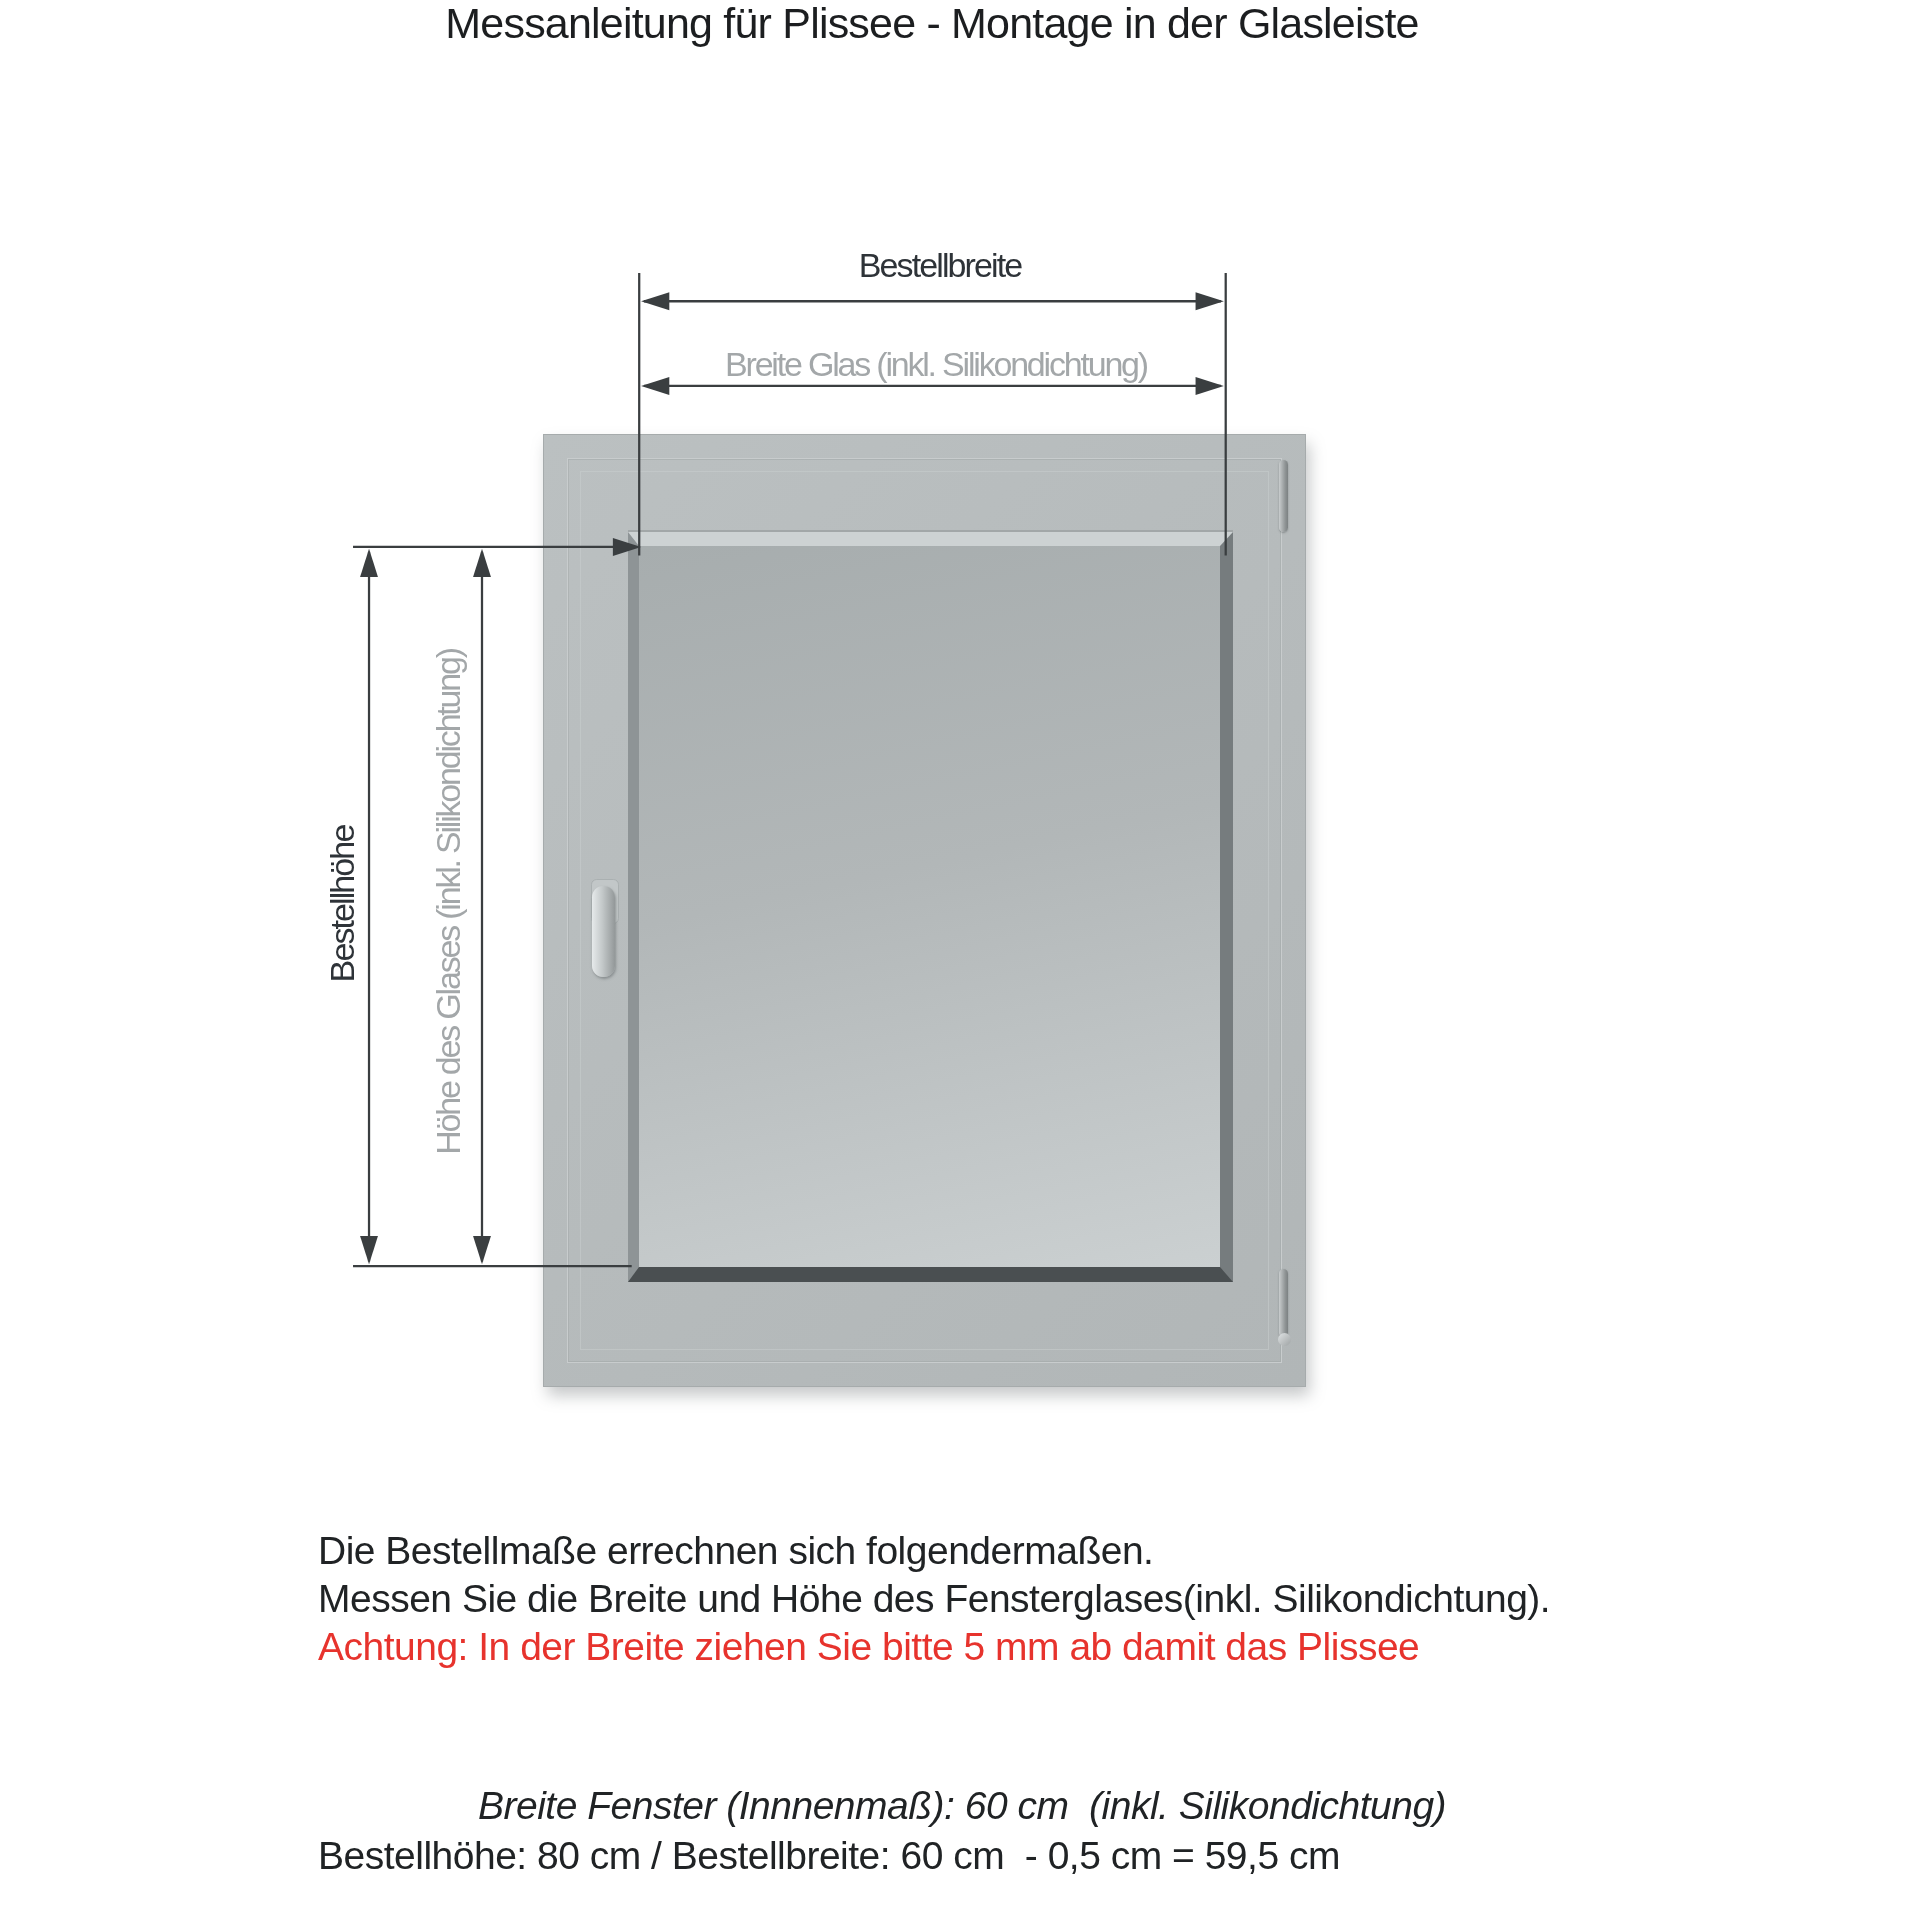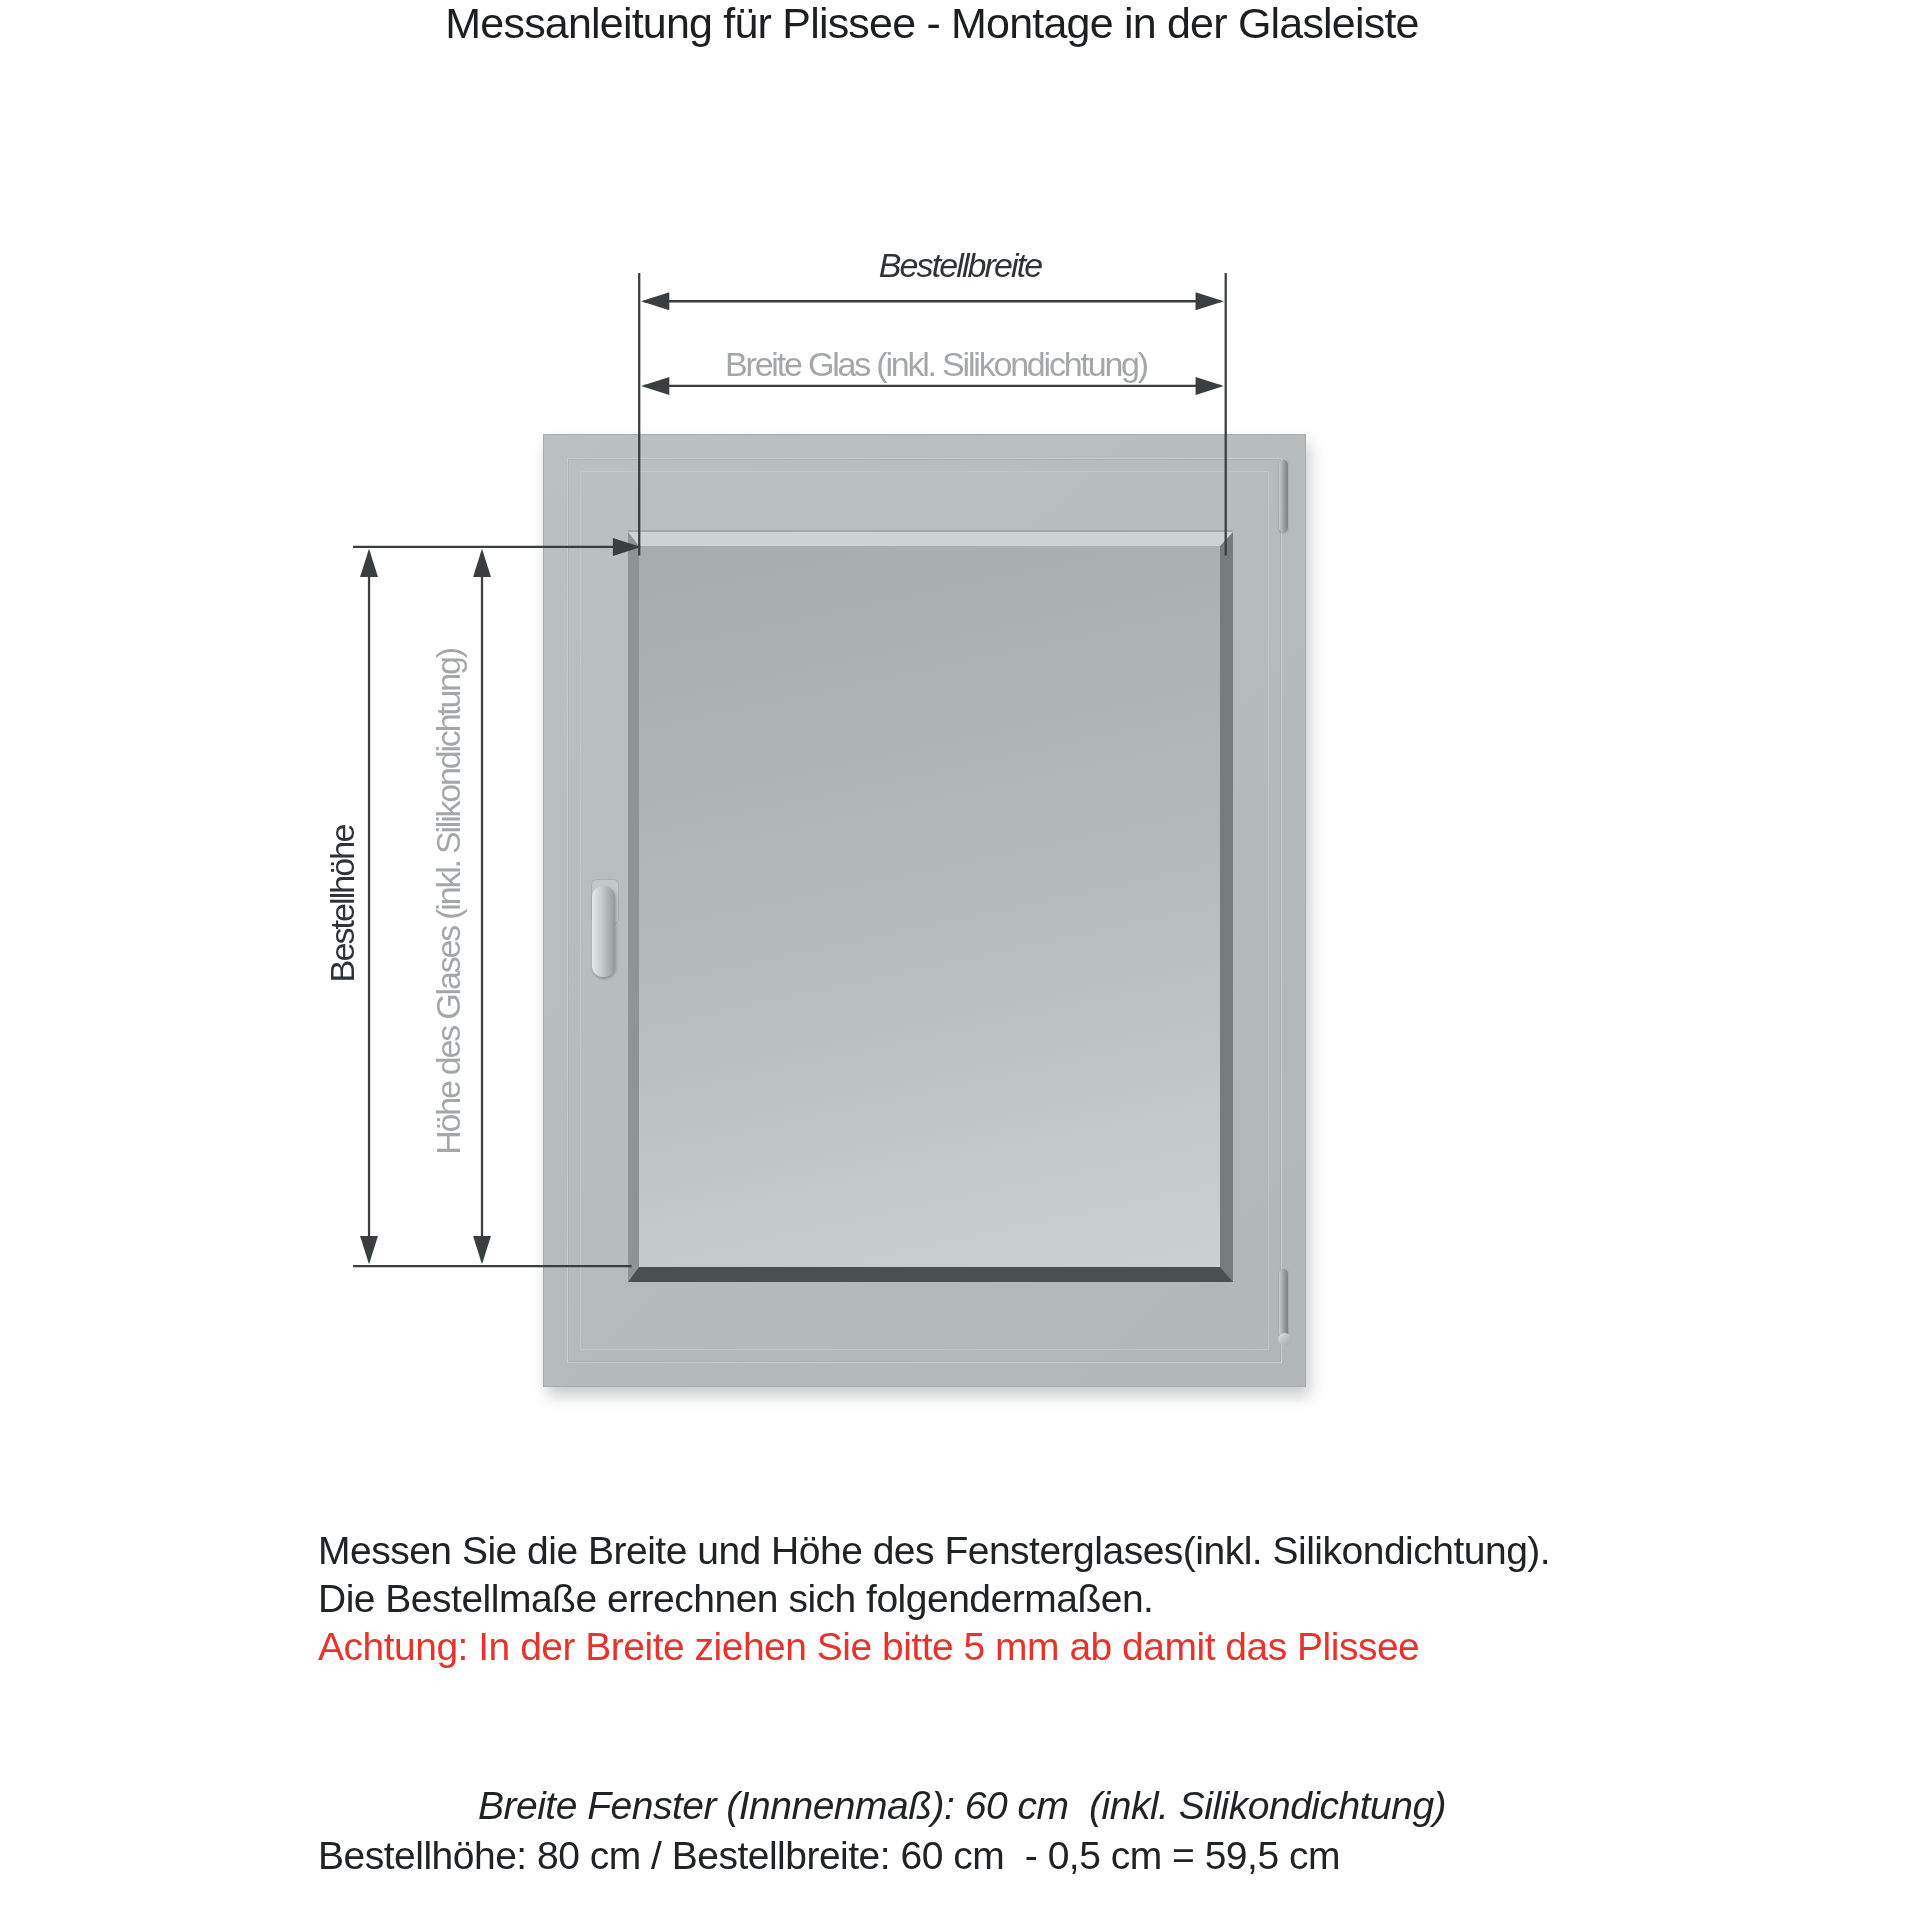--- a/index.html
+++ b/index.html
@@ -115,28 +115,28 @@
 
     <line x1="392" y1="586" x2="392" y2="1340"></line>
     <polygon points="392,583 382.5,613 401.5,613"></polygon>
     <polygon points="392,1343 382.5,1313 401.5,1313"></polygon>
 
     <line x1="512" y1="586" x2="512" y2="1340"></line>
     <polygon points="512,583 502.5,613 521.5,613"></polygon>
     <polygon points="512,1343 502.5,1313 521.5,1313"></polygon>
   </svg>
 
-  <div class="lbl dark center" style="left:960px;top:265px;font-style:italic;">Bestellbreite</div>
+  <div class="lbl dark center" style="left:940px;top:265px;">Bestellbreite</div>
   <div class="lbl gray center" style="left:936px;top:364px;letter-spacing:-2.2px;">Breite Glas (inkl. Silikondichtung)</div>
   <div class="lbl dark rot" style="left:342px;top:904px;">Bestellhöhe</div>
   <div class="lbl gray rot" style="left:448px;top:902px;letter-spacing:-2.2px;">Höhe des Glases (inkl. Silikondichtung)</div>
 
   <div class="para instructions">
+    <div>Die Bestellmaße errechnen sich folgendermaßen.</div>
     <div>Messen Sie die Breite und Höhe des Fensterglases(inkl. Silikondichtung).</div>
-    <div>Die Bestellmaße errechnen sich folgendermaßen.</div>
     <div class="warn">Achtung: In der Breite ziehen Sie bitte 5 mm ab damit das Plissee</div>
   </div>
 
   <div class="para example">
     <div class="indent">Breite Fenster (Innnenmaß): 60 cm  (inkl. Silikondichtung)</div>
     <div>Bestellhöhe: 80 cm / Bestellbreite: 60 cm  - 0,5 cm = 59,5 cm</div>
   </div>
 
 </div>
 

